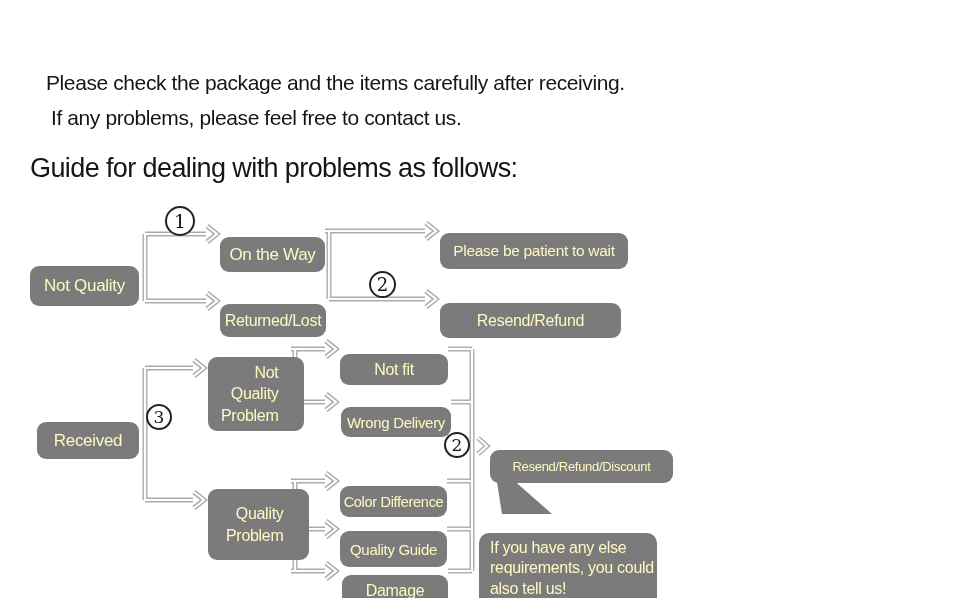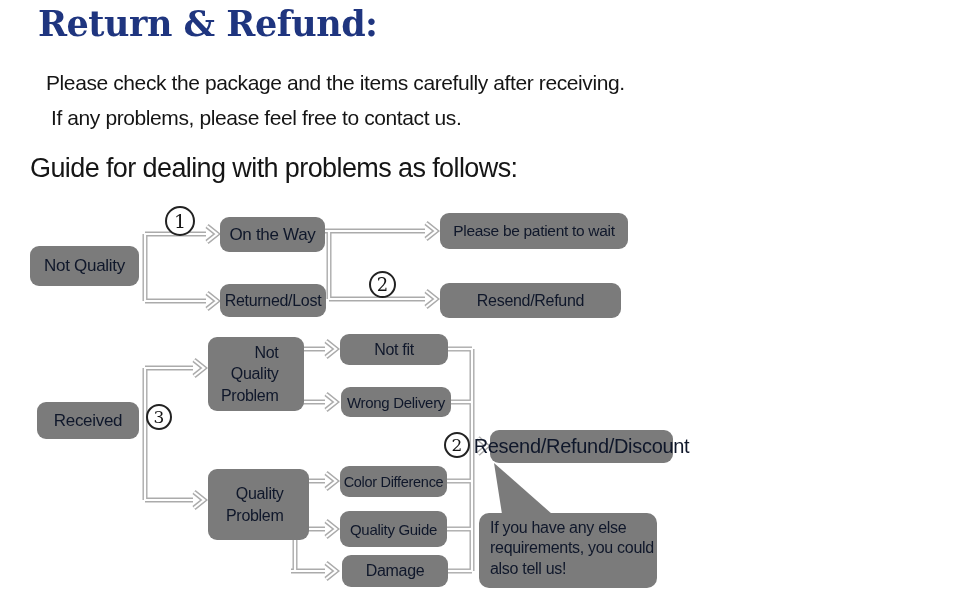--- a/index.html
+++ b/index.html
@@ -19,39 +19,39 @@
   .intro1{left:46px;top:71px;}
   .intro2{left:51px;top:106px;}
   .guide{
     position:absolute;left:30px;top:153px;margin:0;font-size:27px;font-weight:400;
     color:#151515;letter-spacing:-0.6px;
   }
   
   .net{position:absolute;left:0;top:0;width:963px;height:598px;z-index:1;}
   
   .node{
-    position:absolute;z-index:2;background:#7b7b7b;color:#0f172a;border-radius:9px;
+    position:absolute;z-index:2;background:#7b7b7b;color:#fef9c3;border-radius:9px;
     display:flex;align-items:center;justify-content:center;
-    font-size:16px;letter-spacing:-0.3px;white-space:nowrap;z-index:2;
+    font-size:16px;letter-spacing:-0.3px;white-space:nowrap;z-index:2;margin-top:20px;
   }
   .ml{white-space:pre-line;justify-content:flex-start;text-align:right;line-height:1.35;}
   .n-not-received{left:30px;top:246px;width:109px;height:40px;font-size:17px;}
   .n-on-the-way{left:220px;top:217px;width:105px;height:35px;font-size:17px;}
   .n-returned-lost{left:220px;top:284px;width:106px;height:33px;font-size:16px;}
   .n-please-wait{left:440px;top:213px;width:188px;height:36px;font-size:15.5px;}
   .n-resend-refund{left:440px;top:283px;width:181px;height:35px;}
   .n-received{left:37px;top:402px;width:102px;height:37px;font-size:17px;}
   .n-not-quality{left:208px;top:337px;width:83px;height:74px;padding-left:13px;font-size:16px;}
   .n-quality{left:208px;top:469px;width:83px;height:71px;padding-left:18px;font-size:16px;}
   .n-not-fit{left:340px;top:334px;width:108px;height:31px;}
   .n-wrong-delivery{left:341px;top:387px;width:110px;height:30px;font-size:15px;}
   .n-color-difference{left:340px;top:466px;width:107px;height:31px;font-size:14.5px;}
   .n-quality-defect{left:340px;top:511px;width:107px;height:36px;font-size:15px;}
   .n-damage{left:342px;top:555px;width:106px;height:32px;text-align:right;}
-  .n-discount{left:490px;top:430px;width:183px;height:33px;font-size:20px;}
+  .n-discount{left:490px;top:430px;width:183px;height:33px;font-size:13px;}
   .n-bubble{
     left:479px;top:513px;width:178px;height:75px;border-radius:10px;
     display:block;white-space:pre-line;text-align:left;line-height:1.28;
     padding:5px 0 0 11px;font-size:16px;box-sizing:border-box;
   }
   
   .marker{
     position:absolute;z-index:3;border:2px solid #222222;border-radius:50%;
     background:#ffffff;color:#151515;display:flex;align-items:center;justify-content:center;
     font-family:"DejaVu Serif",serif;box-sizing:border-box;
@@ -59,21 +59,20 @@
   .m1{left:165px;top:206px;width:30px;height:30px;font-size:19px;}
   .m2t{left:369px;top:271px;width:27px;height:27px;font-size:18px;}
   .m3{left:146px;top:404px;width:26px;height:26px;font-size:17px;}
   .m2b{left:444px;top:432px;width:26px;height:26px;font-size:17px;}
 </style>
 </head>
 <body>
 
 <div class="canvas">
 
-  <h1 class="title">Return &amp; Refund:</h1>
   <p class="intro intro1">Please check the package and the items carefully after receiving.</p>
   <p class="intro intro2">If any problems, please feel free to contact us.</p>
   <h2 class="guide">Guide for dealing with problems as follows:</h2>
 
   <svg class="net" viewBox="0 0 963 598" aria-hidden="true">
     <defs>
       <g id="net-paths" fill="none">
 
         <path d="M145 234 V301"></path>
         <path d="M145 234 H206"></path>

